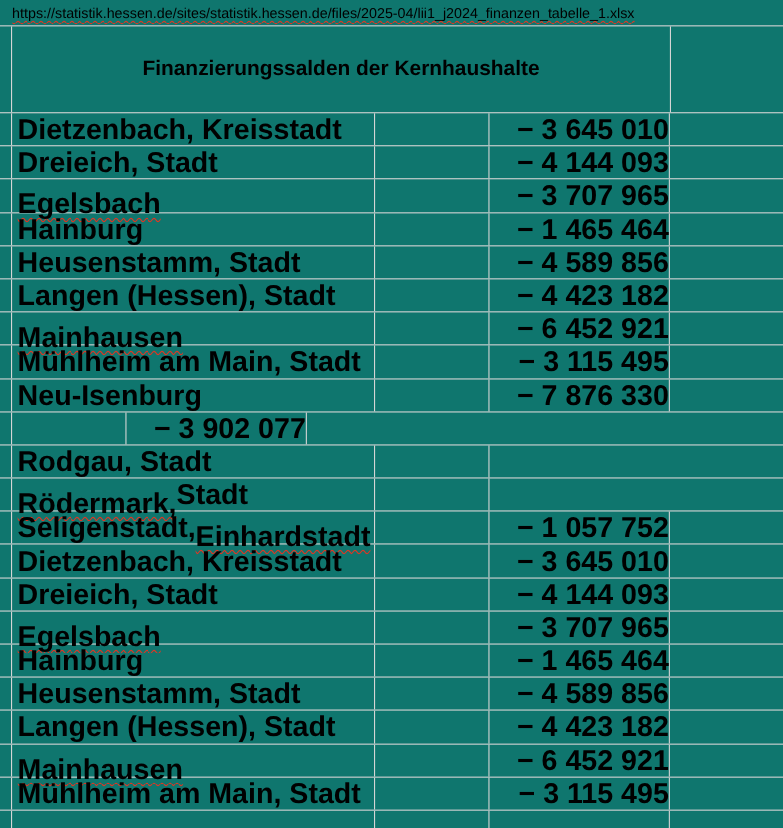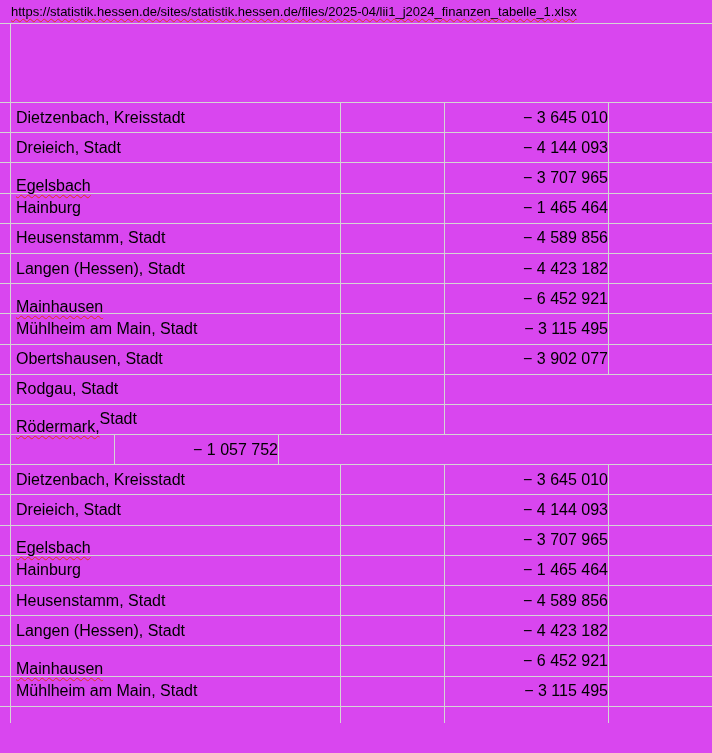--- a/index.html
+++ b/index.html
@@ -5,21 +5,21 @@
   :root{
     --grid:#d5d5d5;
     --ink:#000000;
     --squiggle:#e03522;
   }
   *{box-sizing:border-box;margin:0;padding:0;}
   html,body{background:#ffffff;}
   .sheet{
     position:relative;
     width:712px;height:753px;
-    background:#d946ef;
+    background:#0f766e;
     overflow:hidden;
     font-family:"Liberation Sans","DejaVu Sans",sans-serif;
     color:var(--ink);
   }
   
   .url-row{
     height:24px;
     border-bottom:1px solid var(--grid);
     display:flex;align-items:center;
     padding-left:11px;
@@ -43,21 +43,22 @@
     border-right:1px solid var(--grid);
     display:flex;align-items:center;justify-content:center;
     font-weight:bold;font-size:19px;
   }
   .rest{flex:1 1 auto;}
   
   .row{
     height:30.2px;
     border-bottom:1px solid var(--grid);
     display:flex;
-    font-size:16px;
+    font-size:26px;
+    font-weight:bold;
   }
   .row.partial{height:16px;border-bottom:none;}
   .c-name{
     width:330px;
     border-right:1px solid var(--grid);
     display:flex;align-items:center;
     padding-left:5px;
     white-space:nowrap;overflow:visible;
   }
   .c-gap{width:104px;border-right:1px solid var(--grid);}
@@ -78,20 +79,23 @@
 <body>
 
 <div class="sheet">
 
   <div class="url-row">
     <span class="url-text">https://statistik.hessen.de/sites/statistik.hessen.de/files/2025-04/lii1_j2024_finanzen_tabelle_1.xlsx</span>
   </div>
 
   <div class="title-row">
     <div class="sliver"></div>
+    <div class="title-cell">
+      <span>Finanzierungssalden der Kernhaushalte</span>
+    </div>
     <div class="rest"></div>
   </div>
 
   <div>
     <div class="row">
       <div class="sliver"></div>
       <div class="c-name">Dietzenbach, Kreisstadt</div>
       <div class="c-gap"></div>
       <div class="c-val">− 3 645 010</div>
       <div class="rest"></div>
@@ -150,24 +154,30 @@
     </div>
 
     <div class="row">
       <div class="sliver"></div>
       <div class="c-name">Mühlheim am Main, Stadt</div>
       <div class="c-gap"></div>
       <div class="c-val">− 3 115 495</div>
       <div class="rest"></div>
     </div>
 
-
-    <div class="row">
-      <div class="sliver"></div>
-      <div class="c-name">Obertshausen, Stadt</div>
+    <div class="row">
+      <div class="sliver"></div>
+      <div class="c-name">Neu-Isenburg</div>
+      <div class="c-gap"></div>
+      <div class="c-val">− 7 876 330</div>
+      <div class="rest"></div>
+    </div>
+
+    <div class="row">
+      <div class="sliver"></div>
       <div class="c-gap"></div>
       <div class="c-val">− 3 902 077</div>
       <div class="rest"></div>
     </div>
 
     <div class="row">
       <div class="sliver"></div>
       <div class="c-name">Rodgau, Stadt</div>
       <div class="c-gap"></div>
       <div class="rest"></div>
@@ -175,20 +185,21 @@
 
     <div class="row">
       <div class="sliver"></div>
       <div class="c-name"><span class="misspell">Rödermark,</span> Stadt</div>
       <div class="c-gap"></div>
       <div class="rest"></div>
     </div>
 
     <div class="row">
       <div class="sliver"></div>
+      <div class="c-name">Seligenstadt, <span class="misspell">Einhardstadt</span></div>
       <div class="c-gap"></div>
       <div class="c-val">− 1 057 752</div>
       <div class="rest"></div>
     </div>
 
     <div class="row">
       <div class="sliver"></div>
       <div class="c-name">Dietzenbach, Kreisstadt</div>
       <div class="c-gap"></div>
       <div class="c-val">− 3 645 010</div>

